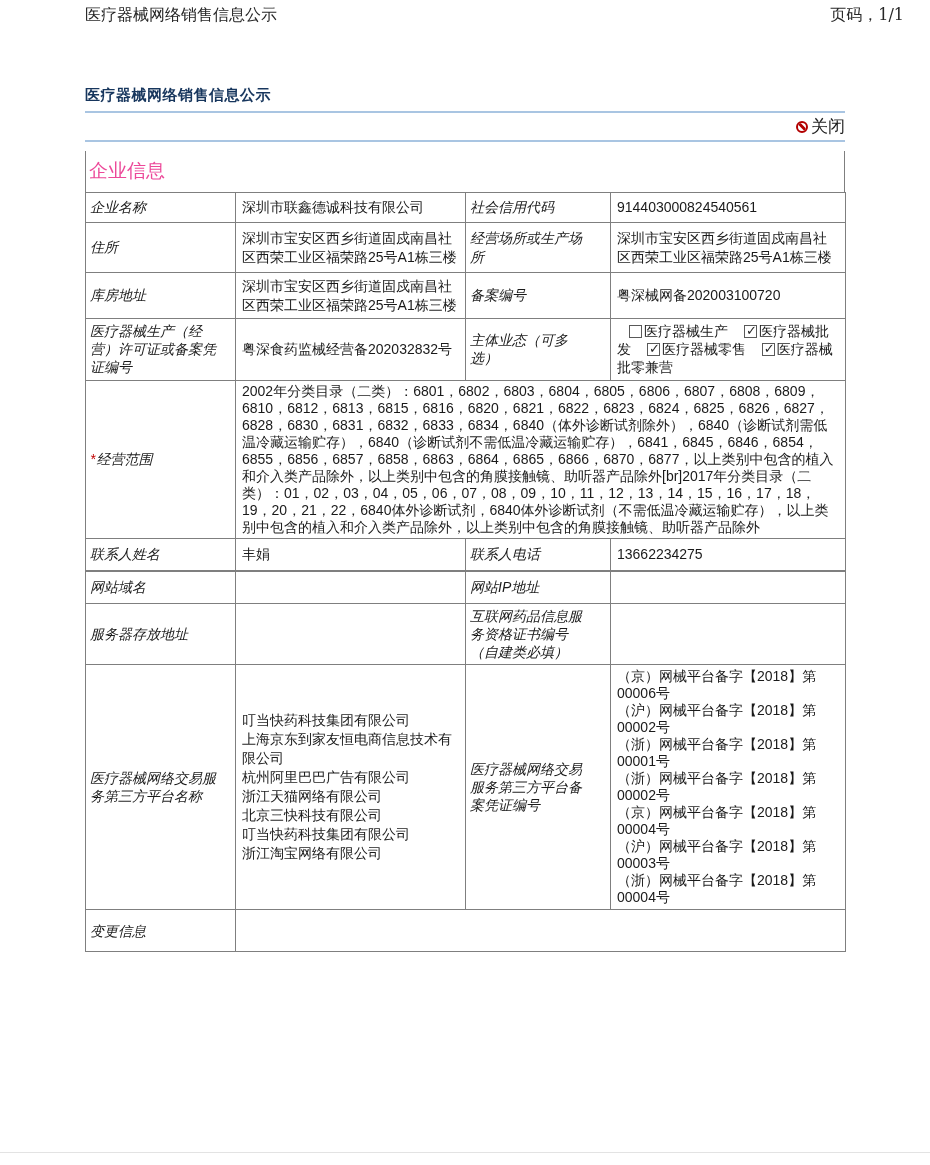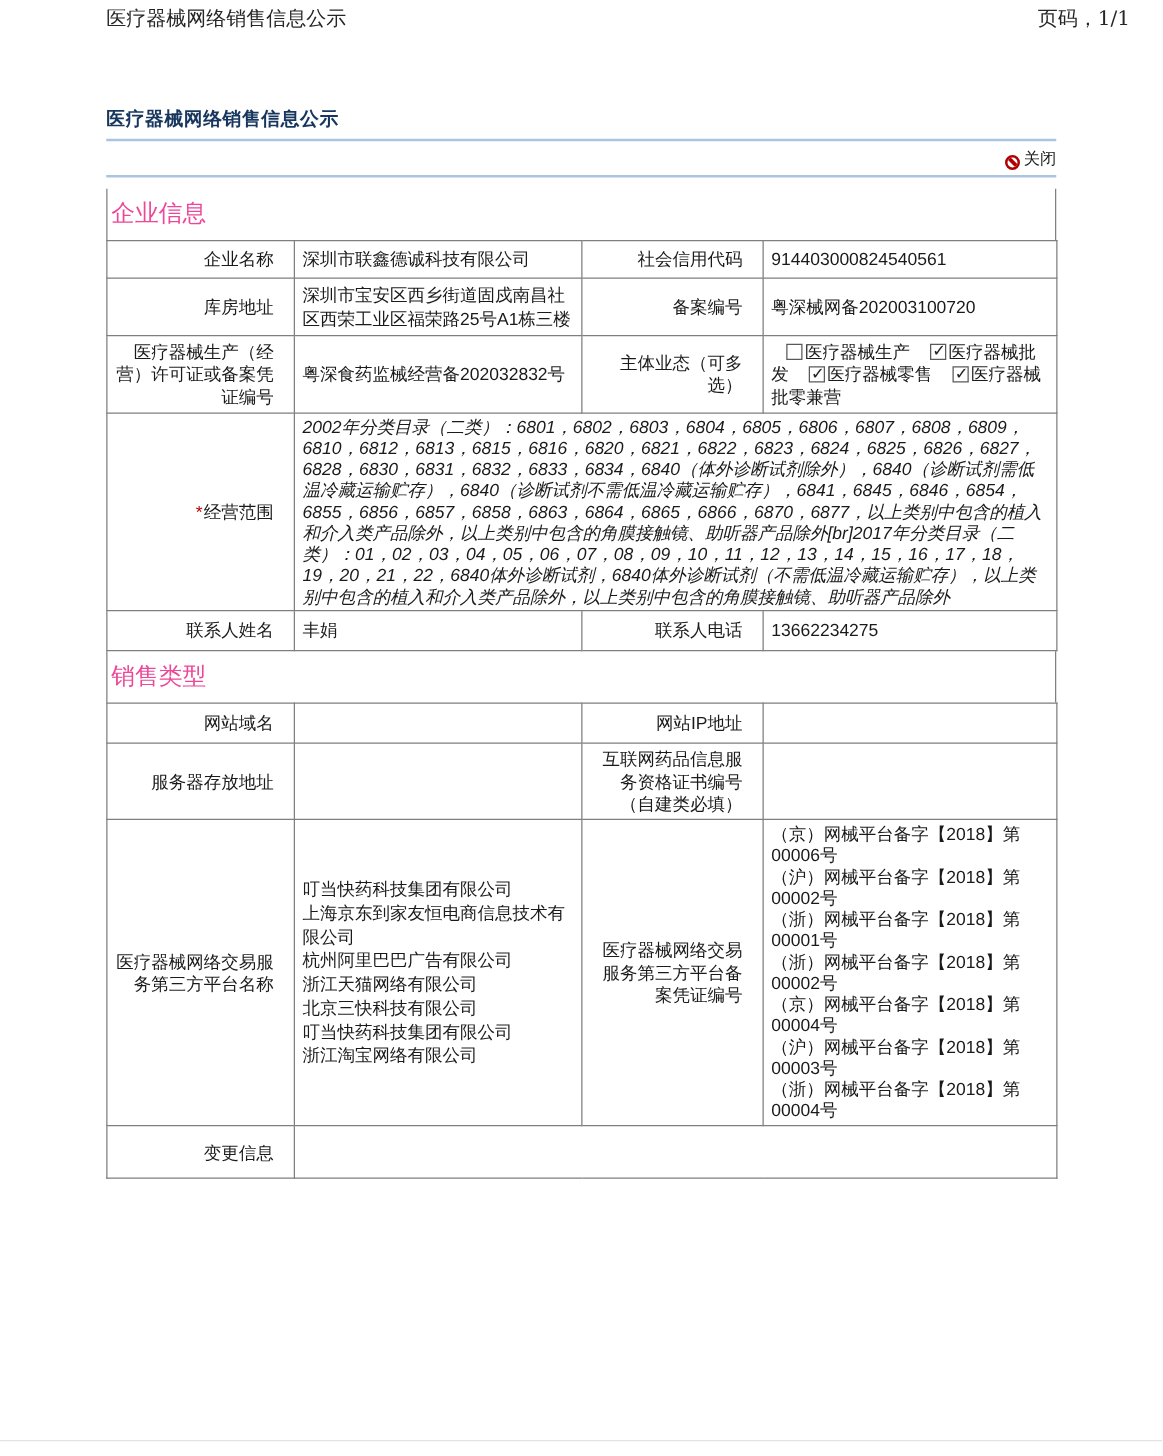--- a/index.html
+++ b/index.html
@@ -17,39 +17,39 @@
     font-size:16px; color:#262626;
   }
   
   .content { width:760px; margin:0 auto 0 85px; }
   .content-title {
     margin-top:60px; font-size:15px; font-weight:bold; color:#17365d;
     letter-spacing:0.5px; padding-bottom:6px;
   }
   .rule { height:2px; background:#a9c5e2; width:100%; }
   .close-row { height:27px; display:flex; justify-content:flex-end; align-items:center; }
-  .close-btn { display:inline-flex; align-items:flex-end; color:#1a1a1a; font-size:13px; text-decoration:none; cursor:pointer; }
+  .close-btn { display:inline-flex; align-items:center; color:#1a1a1a; font-size:17px; text-decoration:none; cursor:pointer; }
   .no-icon {
     display:inline-block; width:12px; height:12px; border:2px solid #b20000;
     border-radius:50%; position:relative; margin-right:3px; background:#fff; overflow:hidden;
   }
   .no-icon::after {
     content:""; position:absolute; left:-3px; top:4px; width:18px; height:3px;
     background:#b20000; transform:rotate(45deg);
   }
   .box { margin-top:9px; }
   .section-heading {
     font-size:19px; color:#ec4899; padding:7px 2px 8px 3px;
     border-left:1px solid #7f7f7f; border-right:1px solid #7f7f7f;
   }
   table { border-collapse:collapse; table-layout:fixed; width:760px; }
   th, td { border:1px solid #7f7f7f; font-weight:normal; vertical-align:middle; }
-  th.lbl { text-align:right; padding:3px 16px 3px 4px; line-height:1.3; }
+  th.lbl { text-align:left; padding:3px 16px 3px 4px; line-height:1.3;font-style:italic; }
   td.val { text-align:left; padding:3px 6px; line-height:1.3; }
-  td.scope { line-height:17px; padding:2px 6px;font-style:italic; }
+  td.scope { line-height:17px; padding:2px 6px; }
   td.list-names { line-height:19px; }
   td.list-certs { line-height:17px; }
   .req { color:#c00000; margin-right:1px; }
   
   .cb-item { margin-left:12px; }
   .cb {
     display:inline-block; width:13px; height:13px; border:1px solid #595959;
     background:#fff; vertical-align:-2px; margin-right:2px; position:relative;
   }
   .cb.checked::after {
@@ -88,20 +88,26 @@
           <col style="width:145px">
           <col style="width:235px">
         </colgroup>
       <tbody>
           <tr style="height:30px">
         <th class="lbl">企业名称</th>
         <td class="val">深圳市联鑫德诚科技有限公司</td>
         <th class="lbl">社会信用代码</th>
         <td class="val">914403000824540561</td>
       </tr>
+      <tr style="height:50px">
+        <th class="lbl">住所</th>
+        <td class="val">深圳市宝安区西乡街道固戍南昌社区西荣工业区福荣路25号A1栋三楼</td>
+        <th class="lbl">经营场所或生产场所</th>
+        <td class="val">深圳市宝安区西乡街道固戍南昌社区西荣工业区福荣路25号A1栋三楼</td>
+      </tr>
       <tr style="height:46px">
         <th class="lbl">库房地址</th>
         <td class="val">深圳市宝安区西乡街道固戍南昌社区西荣工业区福荣路25号A1栋三楼</td>
         <th class="lbl">备案编号</th>
         <td class="val">粤深械网备202003100720</td>
       </tr>
       <tr style="height:57px">
         <th class="lbl">医疗器械生产（经营）许可证或备案凭证编号</th>
         <td class="val">粤深食药监械经营备202032832号</td>
         <th class="lbl">主体业态（可多选）</th>
@@ -118,21 +124,20 @@
       </tr>
       <tr style="height:32px">
         <th class="lbl">联系人姓名</th>
         <td class="val">丰娟</td>
         <th class="lbl">联系人电话</th>
         <td class="val">13662234275</td>
       </tr>
     </tbody>
       </table>
 
-    <div class="section-heading">销售类型</div>
 
     <table>
       <colgroup>
           <col style="width:150px">
           <col style="width:230px">
           <col style="width:145px">
           <col style="width:235px">
         </colgroup>
       <tbody>
       <tr style="height:32px">

